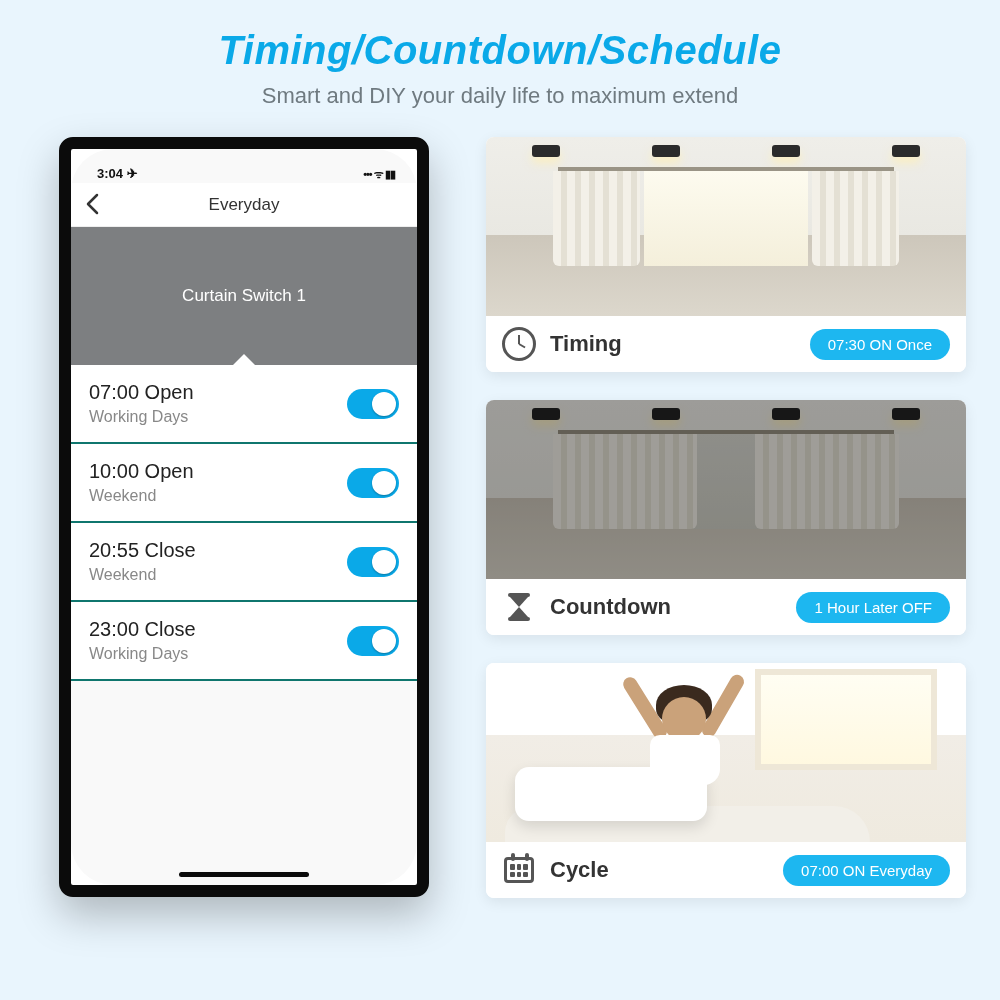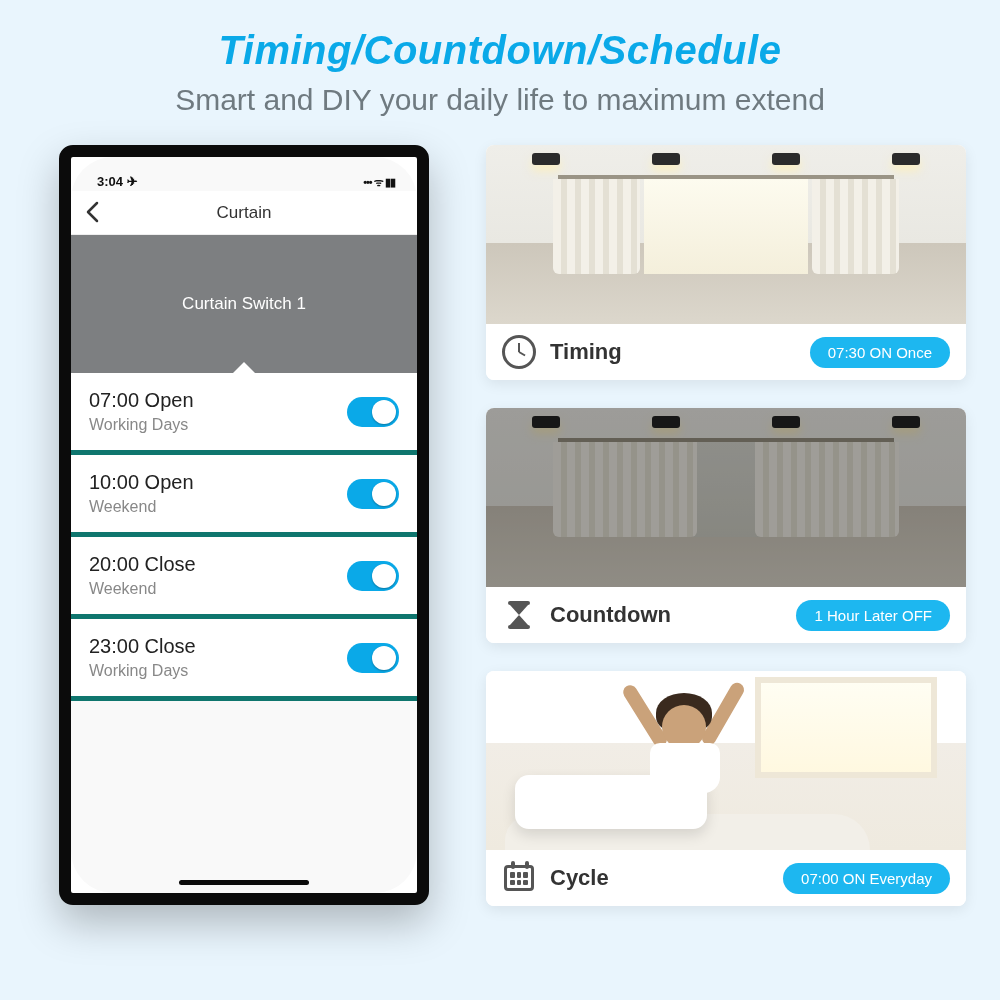--- a/index.html
+++ b/index.html
@@ -8,21 +8,21 @@
     font-family: -apple-system, BlinkMacSystemFont, "Segoe UI", Arial, sans-serif;
     background: #e9f5fd;
     position: relative;
     overflow: hidden;
   }
   .header { text-align: center; padding-top: 28px; }
   .title {
     font-size: 40px; font-weight: 800; color: #0aa9e8; font-style: italic;
     letter-spacing: .5px;
   }
-  .subtitle { font-size: 30px; color: #6f7a80; margin-top: 10px; }
+  .subtitle { font-size: 22px; color: #6f7a80; margin-top: 10px; }
 
   .main { display: flex; padding: 28px 34px 30px 34px; gap: 32px; }
 
   
   .phone-wrap { width: 420px; display:flex; justify-content:center; }
   .phone {
     width: 370px; height: 760px; background:#fff; border-radius:14px;
     border: 12px solid #0b0b0b; position:relative;
     box-shadow: 0 18px 40px rgba(0,0,0,.25), inset 0 0 2px rgba(255,255,255,.3);
   }
@@ -54,21 +54,21 @@
     align-items:center; justify-content:center; font-size:17px; position:relative;
   }
   .device-banner::after{
     content:""; position:absolute; bottom:-1px; left:50%; transform:translateX(-50%);
     width:0;height:0; border-left:12px solid transparent; border-right:12px solid transparent;
     border-bottom:12px solid #fff;
   }
   .sched-list { background:#fff; }
   .sched-row {
     display:flex; align-items:center; justify-content:space-between;
-    padding: 16px 18px; border-bottom:5px solid #0f766e;
+    padding: 16px 18px; border-bottom:2px solid #0f766e;
   }
   .sched-left .time { font-size:20px; color:#222; }
   .sched-left .days { font-size:16px; color:#888; margin-top:4px; }
   .toggle {
     width:52px; height:30px; background:#0aa9e8; border-radius:16px; position:relative;
   }
   .toggle::after{
     content:""; position:absolute; right:3px; top:3px; width:24px; height:24px;
     background:#fff; border-radius:50%; box-shadow:0 1px 2px rgba(0,0,0,.3);
   }
@@ -181,21 +181,21 @@
         <div class="statusbar">
           <span>3:04 ✈</span>
           <span class="sb-right">••• ᯤ ▮▮</span>
         </div>
         <div class="screen-hdr">
           <span class="back-chevron">
             <svg width="14" height="22" viewBox="0 0 14 22">
                 <path d="M12 2 L3 11 L12 20" stroke="#333" stroke-width="2.5" fill="none" stroke-linecap="round" stroke-linejoin="round"></path>
               </svg>
           </span>
-          <span class="screen-title">Curtain</span>
+          <span class="screen-title">Everyday</span>
         </div>
         <div class="device-banner">
           <span>Curtain Switch 1</span>
         </div>
         <div class="sched-list">
           <div class="sched-row">
             <div class="sched-left">
               <div class="time">07:00 Open</div>
               <div class="days">Working Days</div>
             </div>
@@ -203,21 +203,21 @@
           </div>
           <div class="sched-row">
             <div class="sched-left">
               <div class="time">10:00 Open</div>
               <div class="days">Weekend</div>
             </div>
             <div class="toggle"></div>
           </div>
           <div class="sched-row">
             <div class="sched-left">
-              <div class="time">20:00 Close</div>
+              <div class="time">20:55 Close</div>
               <div class="days">Weekend</div>
             </div>
             <div class="toggle"></div>
           </div>
           <div class="sched-row">
             <div class="sched-left">
               <div class="time">23:00 Close</div>
               <div class="days">Working Days</div>
             </div>
             <div class="toggle"></div>

